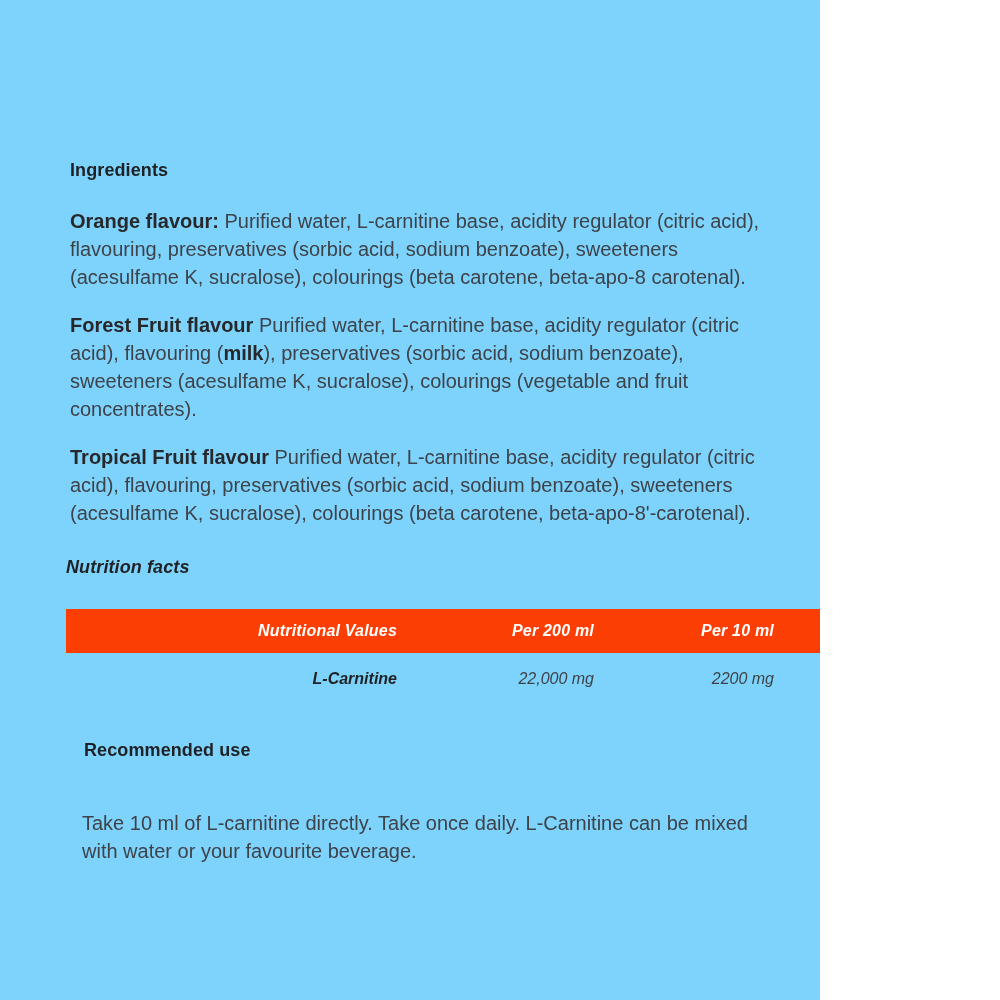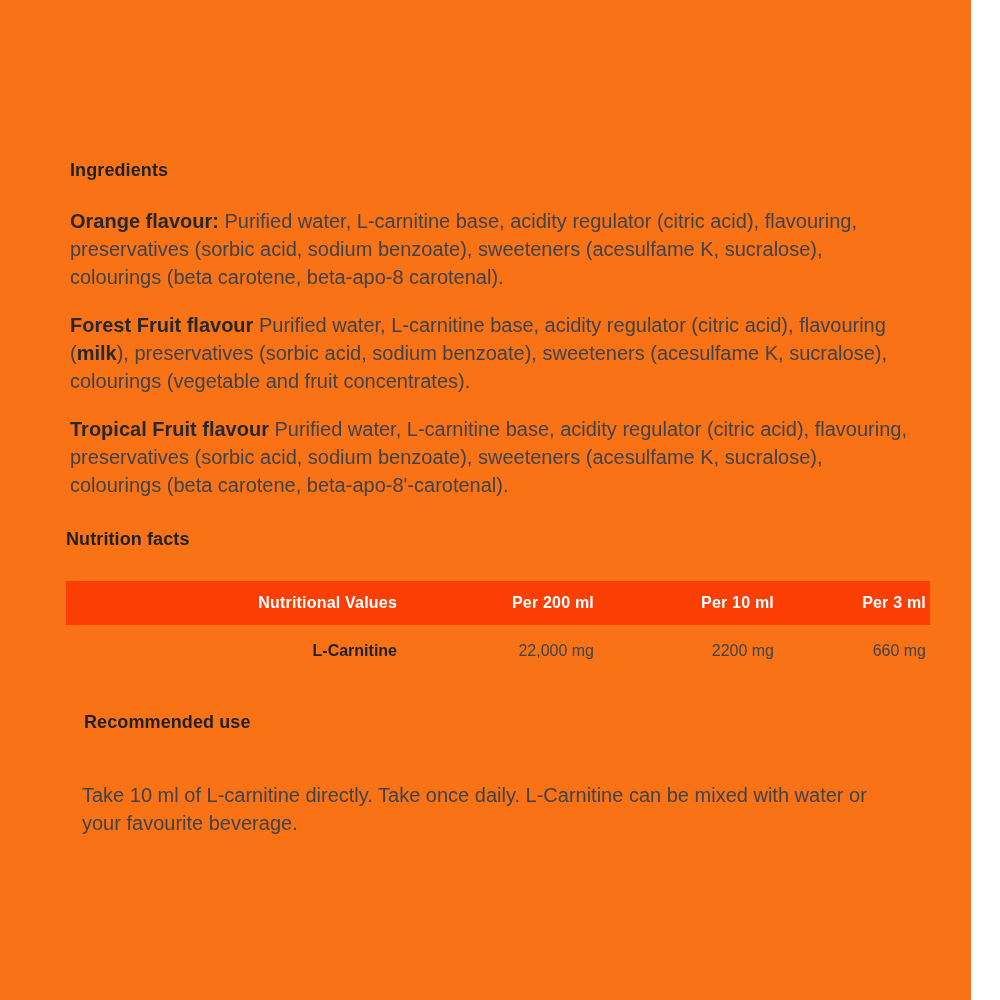--- a/index.html
+++ b/index.html
@@ -1,22 +1,22 @@
 <!DOCTYPE html>
 <html style="--accent: #fb3e04;"><head>
 <meta charset="utf-8">
 <style>
   :root { --accent: #fb3e04; }
   * { margin: 0; padding: 0; box-sizing: border-box; }
   html, body { background: #ffffff; }
   .page {
     position: relative;
-    width: 971px;
+    width: 820px;
     height: 1000px;
-    background: #f97316;
+    background: #7dd3fc;
     font-family: "Liberation Sans", sans-serif;
     color: #3e4249;
     overflow: hidden;
   }
   .content { padding: 160px 60px 0 66px; }
 
   h2 {
     font-size: 18px;
     line-height: 21px;
     font-weight: 700;
@@ -28,21 +28,21 @@
   .para {
     margin: 26px 0 0 4px;
     max-width: 850px;
     font-size: 20px;
     line-height: 28px;
     color: #3e4249;
   }
   .para + .para { margin-top: 20px; }
   .para b, .para strong { color: #26282b; font-weight: 700; }
 
-  .nutrition { margin-top: 30px; }
+  .nutrition { margin-top: 30px; font-style: italic; }
 
   table.nutrition-table {
     margin-top: 31px;
     width: 864px;
     border-collapse: collapse;
     table-layout: fixed;
   }
   table.nutrition-table col.c1 { width: 335px; }
   table.nutrition-table col.c2 { width: 197px; }
   table.nutrition-table col.c3 { width: 180px; }

